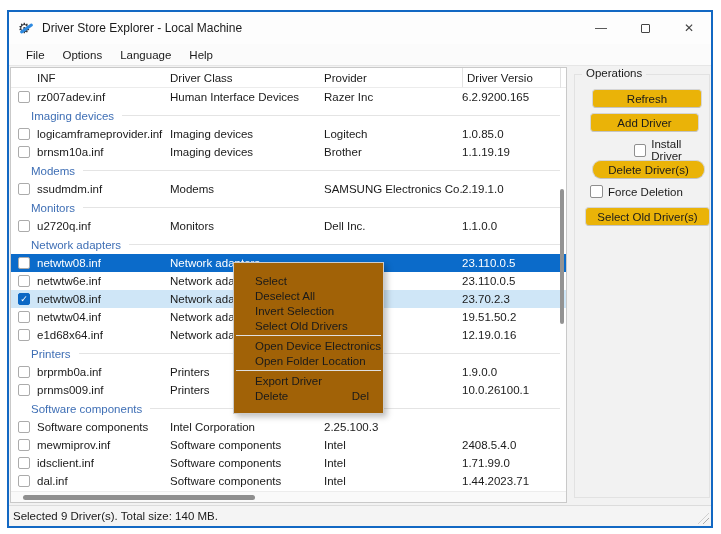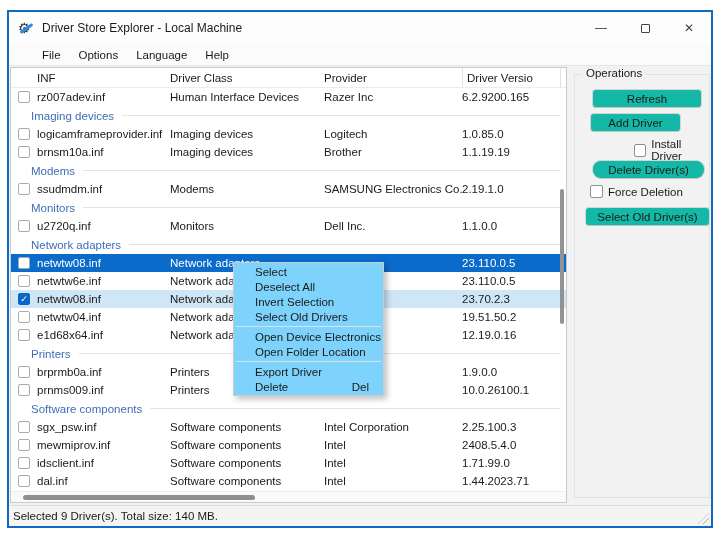--- a/index.html
+++ b/index.html
@@ -16,21 +16,21 @@
   .app-icon::after { content:""; position:absolute; left:1px; top:7px; width:15px; height:3px;
                      background:#2e8ae0; transform:rotate(-35deg); border-radius:2px; }
   .title-text { margin-left:8px; font-size:12px; color:#1a1a1a; white-space:nowrap; }
   .win-controls { margin-left:auto; display:flex; height:100%; }
   .win-btn { width:44px; height:100%; display:flex; align-items:center; justify-content:center;
              font-size:12px; color:#444; }
   .max-glyph { width:9px; height:9px; border:1px solid #444; border-radius:1px; display:block; }
 
   
   .menubar { position:absolute; left:0; top:32px; width:100%; height:22px; background:#fbfbfb;
-             border-bottom:1px solid #e6e6e6; display:flex; align-items:center; padding-left:24px; }
+             border-bottom:1px solid #e6e6e6; display:flex; align-items:center; padding-left:8px; }
   .menu-btn { font-size:11.5px; color:#1a1a1a; padding:2px 9px; }
 
   
   .listview { position:absolute; left:1px; top:55px; width:557px; height:436px; background:#ffffff;
               border:1px solid #c9c9c9; overflow:hidden; }
   .lv-header { position:absolute; left:0; top:0; width:100%; height:20px; background:#ffffff;
                border-bottom:1px solid #ececec; display:grid;
                grid-template-columns:26px 133px 154px 138px 1fr; align-items:center; }
   .lv-hcell { font-size:11.5px; color:#1a1a1a; white-space:nowrap; overflow:hidden; }
   .lv-hcell.version { border-left:1px solid #e2e2e2; padding-left:4px; height:100%;
@@ -57,46 +57,46 @@
   .hscroll { position:absolute; left:0; bottom:0; width:100%; height:11px; background:#fafafa;
              border-top:1px solid #ededed; }
   .hscroll-thumb { position:absolute; left:12px; top:3px; width:232px; height:5px;
                    background:#8f8f8f; border-radius:3px; }
 
   
   .ops-box { position:absolute; left:565px; top:62px; width:136px; height:424px;
              border:1px solid #e2e2e2; }
   .ops-label { position:absolute; left:573px; top:55px; background:#f2f2f2; padding:0 4px;
                font-size:11.5px; color:#1a1a1a; }
-  .btn { position:absolute; height:19px; background:#14b8a6; border:1px solid #d5d5d5;
+  .btn { position:absolute; height:19px; background:#eab308; border:1px solid #d5d5d5;
          border-bottom-color:#c4c4c4; border-radius:4px; font-size:11.5px; color:#1a1a1a;
          display:flex; align-items:center; justify-content:center;
          font-family:"Liberation Sans", sans-serif; }
   #btn-refresh   { left:583px; top:77px;  width:110px; }
-  #btn-add       { left:581px; top:101px; width:91px; }
+  #btn-add       { left:581px; top:101px; width:109px; }
   #btn-delete    { left:583px; top:148px; width:113px;border-radius:9px; }
   #btn-selectold { left:576px; top:195px; width:125px; }
   #btn-export    { left:579px; top:220px; width:119px; }
   .ops-check { position:absolute; display:flex; align-items:center; gap:5px; }
   #chk-install { left:600px; top:126px;padding-left:25px; }
   #chk-force   { left:581px; top:173px; }
   .ops-cbx { width:13px; height:13px; border:1px solid #8f8f8f; border-radius:2px; background:#fff; }
   .ops-check label { font-size:11.5px; color:#1a1a1a; }
 
   
   .statusbar { position:absolute; left:0; bottom:0; width:100%; height:21px; background:#f4f4f4;
                border-top:1px solid #dcdcdc; display:flex; align-items:center; padding-left:4px; }
   .status-text { font-size:11.5px; color:#1a1a1a; }
   .grip { position:absolute; right:2px; bottom:2px; width:11px; height:11px;
           background-image:repeating-linear-gradient(135deg,transparent 0 3px,#ababab 3px 4px);
           clip-path:polygon(100% 0,100% 100%,0 100%); }
 
   
-  .ctx-menu { position:absolute; left:224px; top:250px; width:151px; background:#7dd3fc;
-              border:1px solid #cccccc; box-shadow:3px 3px 6px rgba(0,0,0,0.25); padding:1px 0; }
+  .ctx-menu { position:absolute; left:224px; top:250px; width:151px; background:#a16207;
+              border:1px solid #cccccc; box-shadow:3px 3px 6px rgba(0,0,0,0.25); padding:10px 0; }
   .ctx-item { height:15px; display:flex; align-items:center; justify-content:space-between;
               padding:0 14px 0 21px; font-size:11.5px; color:#1a1a1a; white-space:nowrap; }
   .ctx-shortcut { margin-left:12px; }
   .ctx-sep { height:1px; background:#e0e0e0; margin:2px 2px; }
 </style>
 </head>
 <body>
 
 <div class="window">
 
@@ -259,21 +259,20 @@
           <span>10.0.26100.1</span>
         </div>
         <div class="lv-group">
           <span class="lv-group-label">Software components</span>
           <div class="lv-group-line"></div>
         </div>
         <div class="lv-row">
           <div>
             <span class="cbx"></span>
           </div>
-          <span>sgx_psw.inf</span>
           <span>Software components</span>
           <span>Intel Corporation</span>
           <span>2.25.100.3</span>
         </div>
         <div class="lv-row">
           <div>
             <span class="cbx"></span>
           </div>
           <span>mewmiprov.inf</span>
           <span>Software components</span>

